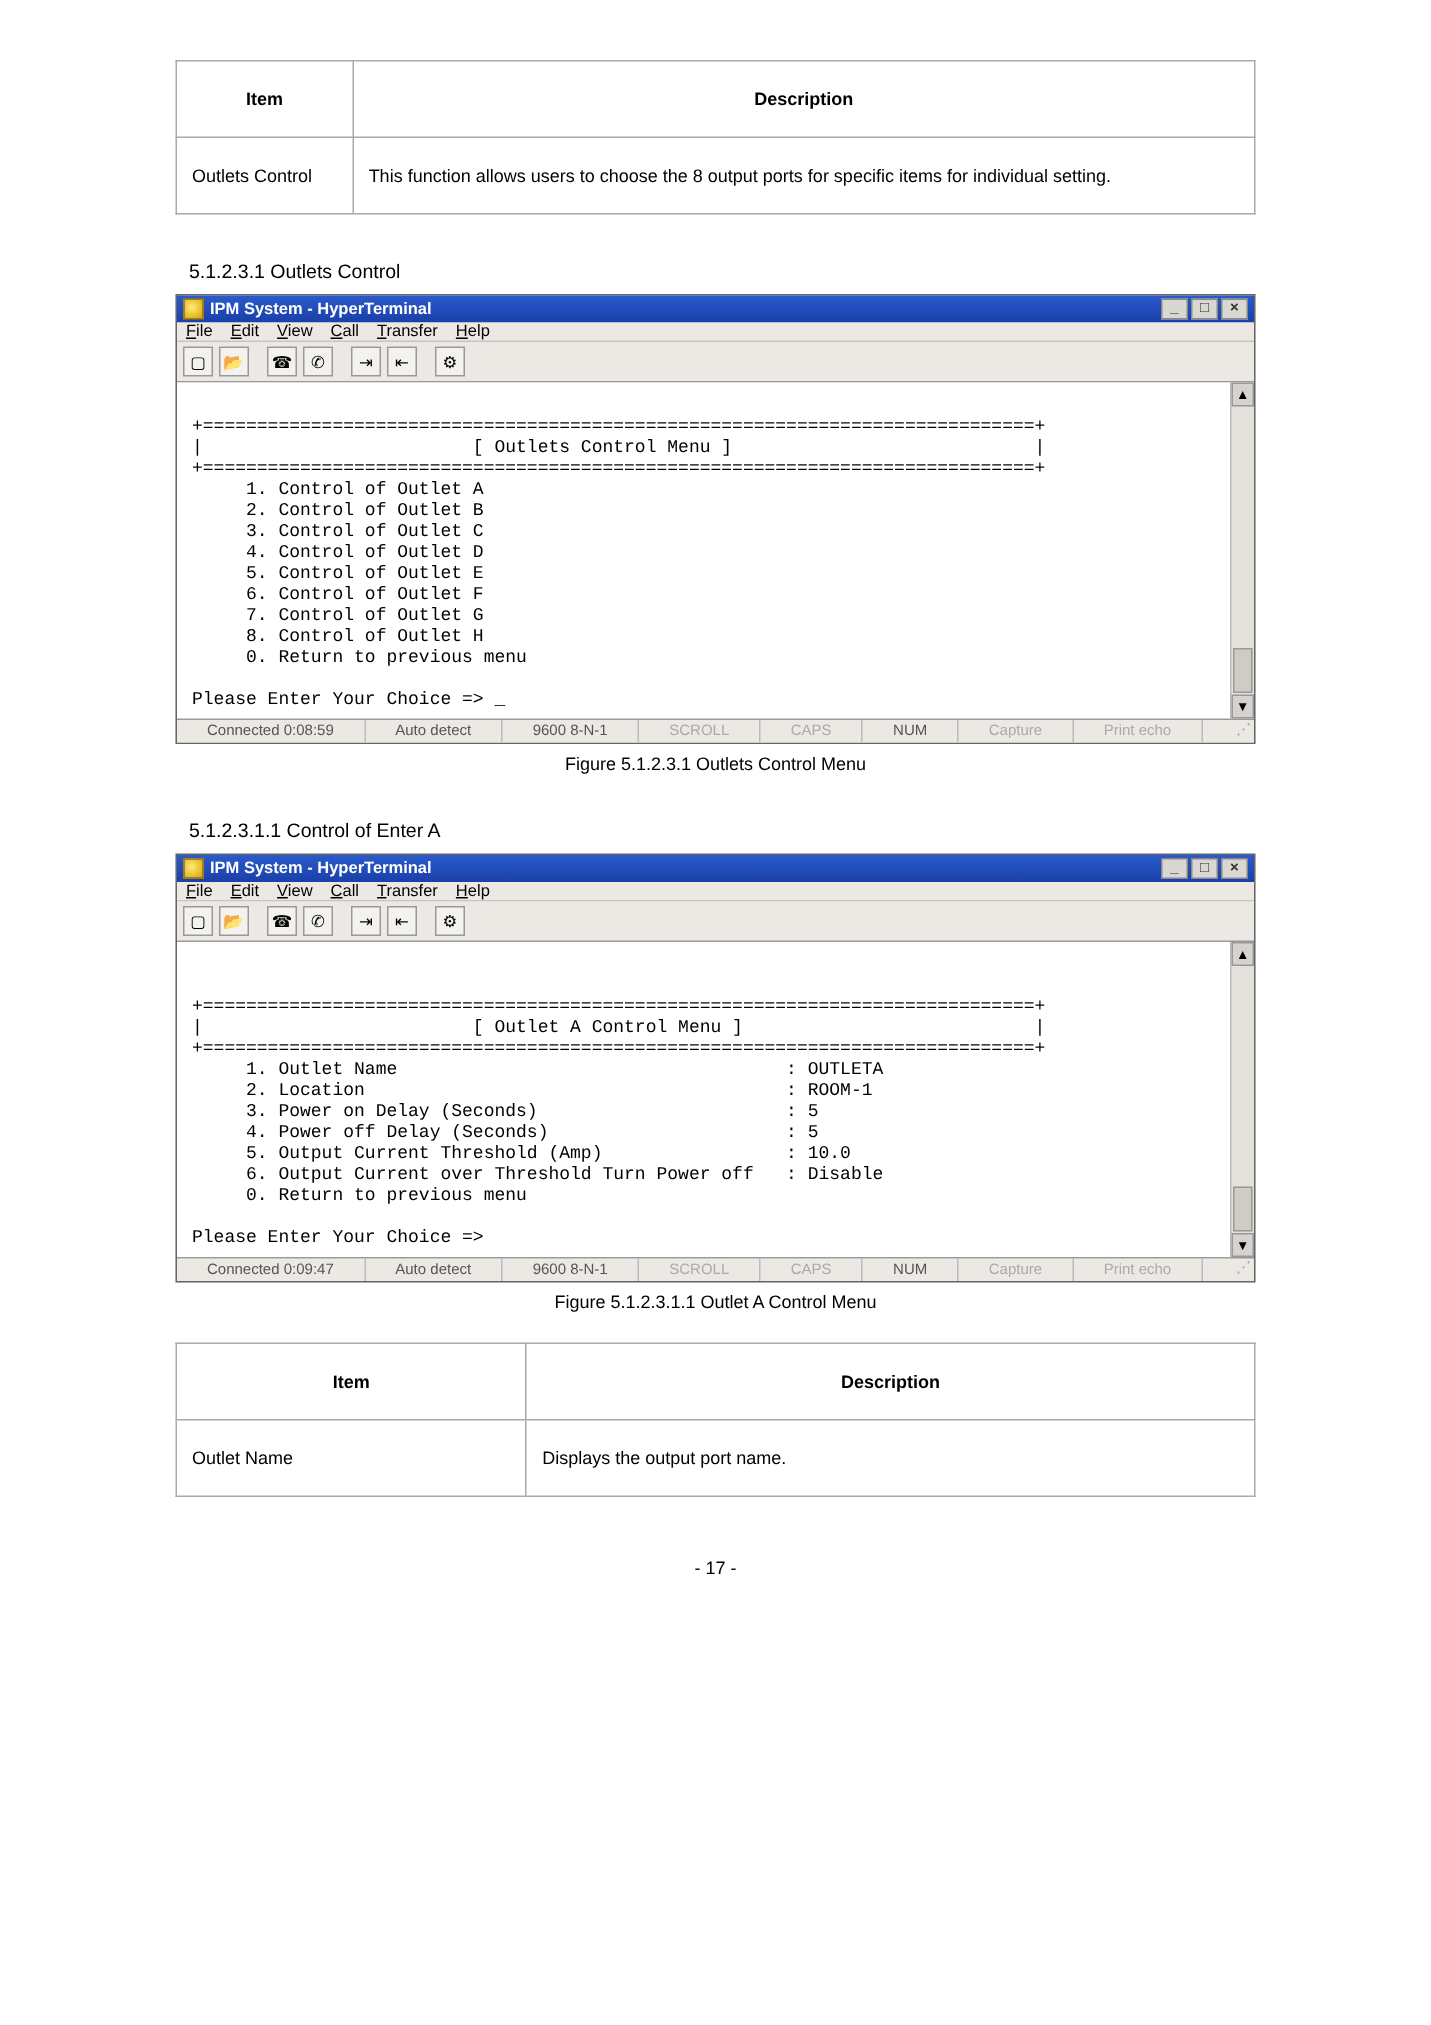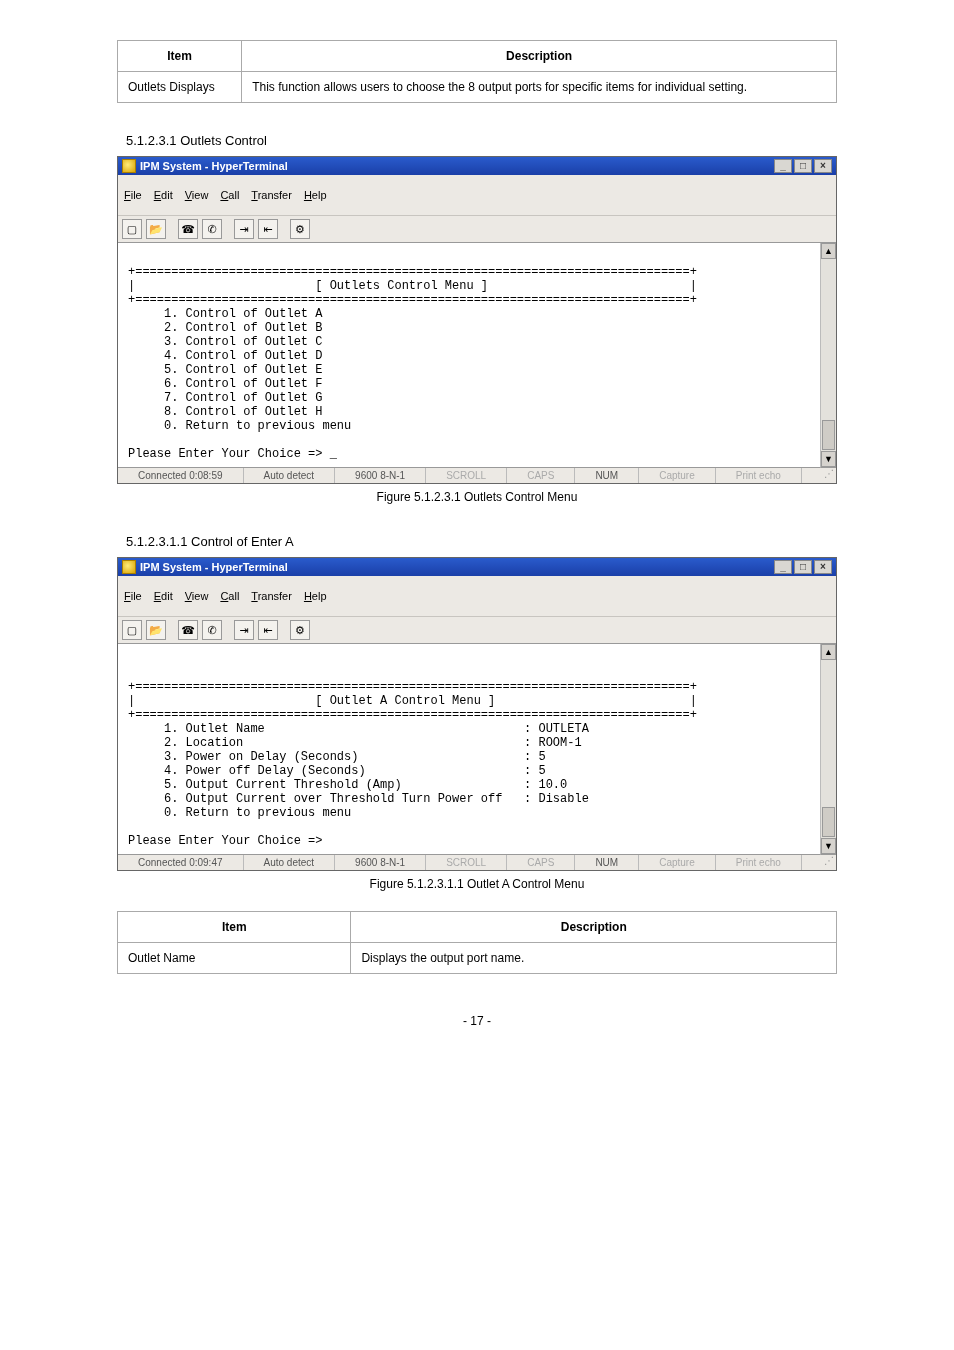--- a/index.html
+++ b/index.html
@@ -11,21 +11,21 @@
     width: 954px;
     padding: 30px 60px 30px 60px;
   }
   table.desc {
     width: 720px;
     border-collapse: collapse;
     margin: 10px auto 30px auto;
   }
   table.desc th, table.desc td {
     border: 1px solid #aaa;
-    padding: 8px 10px;
+    padding: 18px 10px;
     text-align: left;
     vertical-align: top;
     font-size: 12px;
   }
   table.desc th { font-weight: bold; background:#fff; }
   table.desc thead th { text-align: center; }
   .section-heading { font-weight: normal; font-size: 13px; margin: 30px 0 8px 66px; }
   .fig-caption { text-align:center; font-size: 12px; margin: 6px 0 20px 0; }
   .page-footer { text-align:center; font-size: 12px; margin-top: 40px; color:#000000;}
   .ht-window {
@@ -49,21 +49,21 @@
   .app-icon {
     width: 14px; height: 14px; background: radial-gradient(circle at 40% 40%, #ffec7a, #d8a200);
     border: 1px solid #aa7f00; display:inline-block;
   }
   .winbtns { display:flex; gap:2px; }
   .winbtn {
     width: 18px; height: 14px; background:#d9d7d2; border:1px solid #888; color:#333;
     font-size:10px; line-height:12px; text-align:center; font-family: sans-serif;
   }
   .menubar {
-    background:#ece9e4; padding:14px 6px; display:flex; gap:12px;
+    background:#ece9e4; padding:0 6px; display:flex; gap:12px;
     border-bottom:1px solid #c8c5c0;
   }
   .menubar span { cursor:default; }
   .menubar .ukey { text-decoration: underline; }
   .toolbar {
     background:#ece9e4; padding:3px 4px; display:flex; gap:4px;
     border-bottom:1px solid #999; flex-wrap:wrap;
   }
   .tbtn {
     width: 20px; height: 20px; border:1px solid #999; background:#f4f2ee;
@@ -97,21 +97,21 @@
 
 <table class="desc">
   <thead>
     <tr>
       <th>Item</th>
       <th>Description</th>
     </tr>
   </thead>
   <tbody>
     <tr>
-      <td>Outlets Displays</td>
+      <td>Outlets Control</td>
       <td>This function allows users to choose the 8 output ports for specific items for individual setting.</td>
     </tr>
   </tbody>
 </table>
 
 <div class="section-heading">5.1.2.3.1 Outlets Control</div>
 
 <div class="ht-window">
   <div class="titlebar">
     <div class="titlebar-left">

